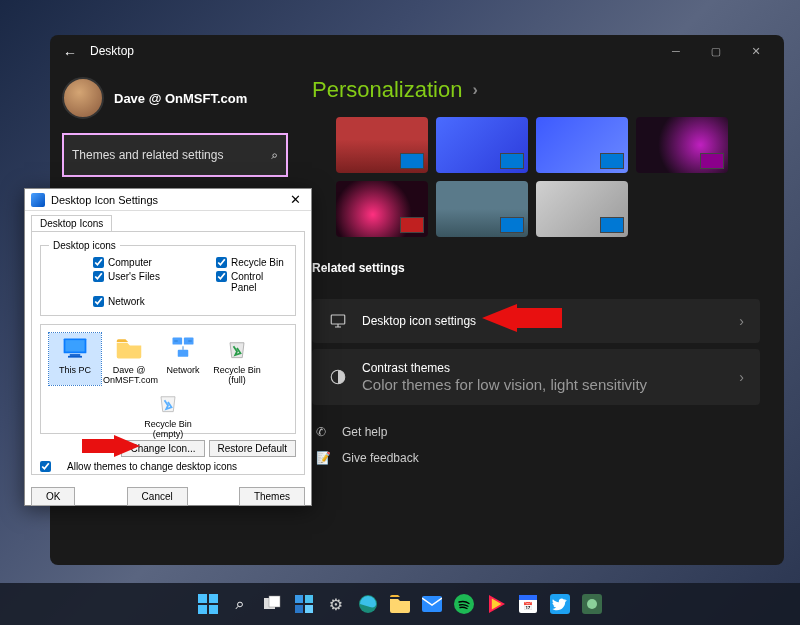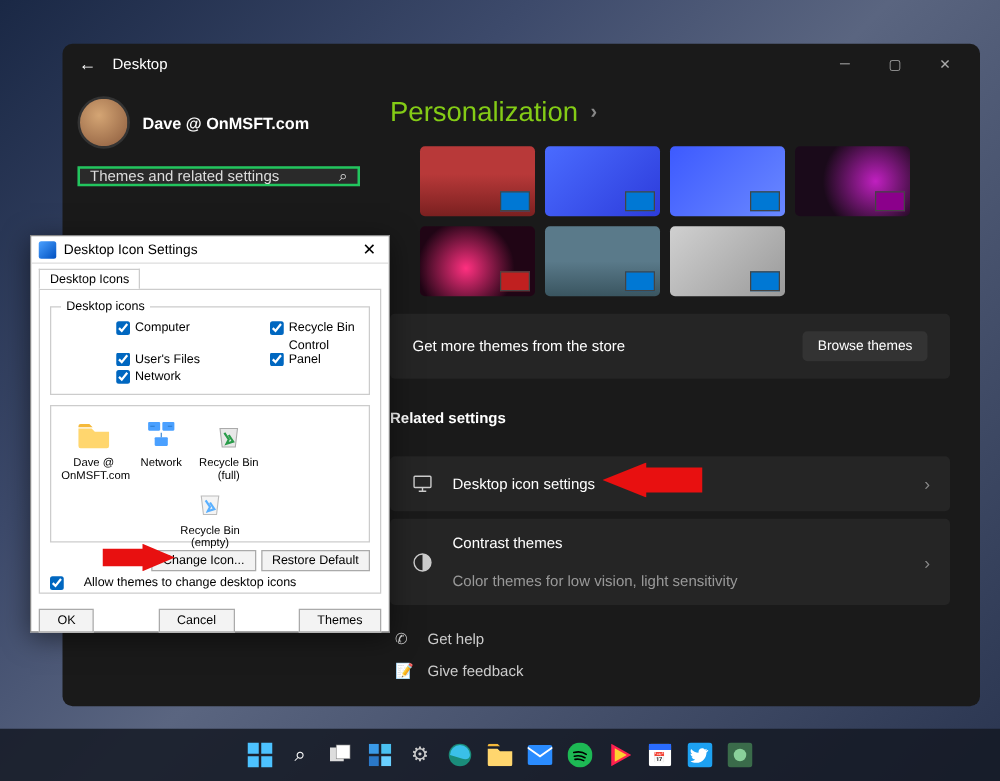--- a/index.html
+++ b/index.html
@@ -11,21 +11,21 @@
 .titlebar .back { width: 24px; text-align: center; cursor: pointer; font-size: 14px; }
 .titlebar .title { font-size: 12px; margin-left: 8px; }
 .titlebar .controls { margin-left: auto; display: flex; }
 .titlebar .controls span { width: 40px; height: 28px; display: flex; align-items: center; justify-content: center; cursor: pointer; font-size: 11px; color: #aaa; }
 
 .settings-body { display: flex; height: calc(100% - 32px); }
 .sidebar { width: 250px; padding: 10px 12px; }
 .user-row { display: flex; align-items: center; gap: 10px; margin-bottom: 14px; }
 .avatar { width: 42px; height: 42px; border-radius: 50%; background: radial-gradient(circle at 40% 35%, #d4a574, #8b5a3c); border: 2px solid #333; }
 .user-name { font-size: 13px; font-weight: 600; }
-.search-box { border: 2px solid #22c55e; background: #2a2a2a; height: 16px; display: flex; align-items: center; padding: 0 8px; font-size: 12px; color: #ddd; }
+.search-box { border: 2px solid #f0abfc; background: #2a2a2a; height: 44px; display: flex; align-items: center; padding: 0 8px; font-size: 12px; color: #ddd; }
 .search-box .search-ico { margin-left: auto; font-size: 12px; }
 
 .main-pane { flex: 1; padding: 10px 24px 10px 12px; overflow-y: auto; }
 .breadcrumb { font-size: 22px; font-weight: 600; display: flex; align-items: center; gap: 10px; margin-bottom: 14px; }
 .breadcrumb .parent { color: #84cc16; font-weight: 400; }
 .breadcrumb .chev { color: #888; font-size: 16px; }
 
 .theme-grid { display: grid; grid-template-columns: repeat(4, 92px); gap: 8px; margin-left: 24px; margin-bottom: 14px; }
 .theme-thumb { width: 92px; height: 56px; border-radius: 4px; position: relative; background: #333; overflow: hidden; }
 .theme-thumb .mini { position: absolute; right: 4px; bottom: 4px; width: 24px; height: 16px; background: #0078d4; border: 1px solid #444; }
@@ -40,42 +40,42 @@
 .theme-thumb.t7 { background: linear-gradient(135deg, #d0d0d0, #9a9a9a); }
 
 .store-row { background: #252525; border-radius: 4px; padding: 14px 18px; display: flex; align-items: center; margin: 10px 0 16px 0; }
 .store-row .label { font-size: 12px; }
 .store-row button { margin-left: auto; background: #333; border: none; color: #fff; font-size: 11px; padding: 6px 12px; border-radius: 4px; cursor: pointer; }
 
 .section-title { font-size: 12px; font-weight: 600; margin: 24px 0; }
 .setting-row { background: #252525; border-radius: 4px; padding: 12px 16px; display: flex; align-items: center; margin-bottom: 6px; cursor: pointer; position: relative; }
 .setting-row .ico { width: 20px; height: 20px; margin-right: 14px; display: flex; align-items: center; justify-content: center; color: #ccc; }
 .setting-row .text { font-size: 12px; }
-.setting-row .text .sub { font-size: 12px; color: #999; margin-top: 17px; }
+.setting-row .text .sub { font-size: 15px; color: #999; margin-top: 1px; }
 .setting-row .chev { margin-left: auto; color: #888; font-size: 14px; }
 
 .link-row { display: flex; align-items: center; gap: 10px; font-size: 12px; color: #ccc; padding: 6px 4px; cursor: pointer; }
 .link-row .ico { width: 16px; }
 
 
 .arrow { position: absolute; z-index: 50; }
 .arrow svg { display: block; }
 
 
 .dialog { position: absolute; left: 24px; top: 188px; width: 288px; height: 318px; background: #fff; border: 1px solid #888; color: #000; font-size: 11px; box-shadow: 0 4px 20px rgba(0,0,0,0.5); }
 .dlg-titlebar { height: 22px; display: flex; align-items: center; padding: 0 6px; border-bottom: 1px solid #ddd; }
 .dlg-titlebar .dlg-ico { width: 14px; height: 14px; background: linear-gradient(135deg, #4aa0ff, #0050c0); margin-right: 6px; border-radius: 2px; }
 .dlg-titlebar .close { margin-left: auto; font-size: 13px; cursor: pointer; padding: 0 4px; }
 .dlg-tabs { padding: 4px 6px 0 6px; }
 .dlg-tabs .tab { display: inline-block; border: 1px solid #ccc; border-bottom: none; padding: 2px 8px; background: #fff; font-size: 10px; }
 .dlg-body { border: 1px solid #ccc; margin: 0 6px 6px 6px; padding: 8px; height: 244px; }
 .fieldset { border: 1px solid #ccc; padding: 6px 8px 8px 8px; margin-bottom: 8px; }
 .fieldset legend { font-size: 10px; padding: 0 4px; }
 .chk-grid { display: grid; grid-template-columns: 1fr 1fr; gap: 3px 8px; }
-.chk { display: flex; align-items: flex-end; gap: 4px; font-size: 10px; padding-left: 44px; }
+.chk { display: flex; align-items: flex-start; gap: 4px; font-size: 10px; padding-left: 44px; }
 .chk input { width: 11px; height: 11px; accent-color: #0067c0; }
 .icon-box { border: 1px solid #ccc; padding: 8px; margin-bottom: 6px; height: 110px; }
 .icon-row { display: flex; gap: 2px; }
 .desktop-icon { width: 52px; text-align: center; font-size: 9px; cursor: pointer; }
 .desktop-icon.selected { background: #cce4ff; outline: 1px dotted #3a80d0; }
 .desktop-icon .ic { width: 30px; height: 30px; margin: 0 auto 2px auto; display: flex; align-items: center; justify-content: center; }
 .desktop-icon .ic svg { width: 28px; height: 28px; }
 .dlg-btn-row { display: flex; justify-content: flex-end; gap: 4px; }
 .dlg-btn-row button { font-size: 10px; padding: 2px 8px; border: 1px solid #aaa; background: #f3f3f3; cursor: pointer; min-width: 64px; }
 .allow-row { display: flex; align-items: center; gap: 16px; font-size: 10px; margin-top: 4px; }
@@ -131,24 +131,20 @@
         <div class="theme-thumb t5">
             <div class="mini"></div>
           </div>
         <div class="theme-thumb t6">
             <div class="mini"></div>
           </div>
         <div class="theme-thumb t7">
             <div class="mini"></div>
           </div>
       </div>
-      <div class="store-row">
-        <span class="label">Get more themes from the store</span>
-        <button>Browse themes</button>
-      </div>
       <div class="section-title">Related settings</div>
       <div class="setting-row">
         <span class="ico">
           <svg viewBox="0 0 24 24" width="18" height="18" fill="none" stroke="#ccc" stroke-width="1.5">
               <rect x="3" y="4" width="18" height="12" rx="1"></rect>
               <path d="M8 20h8M12 16v4"></path>
             </svg>
         </span>
         <div class="text">
             <div>Desktop icon settings</div>
@@ -217,20 +213,31 @@
             <span>Control Panel</span>
           </label>
         <label class="chk">
             <input type="checkbox" checked="" style="">
             <span>Network</span>
           </label>
       </div>
     </fieldset>
     <div class="icon-box">
       <div class="icon-row">
+        <div class="desktop-icon selected">
+          <div class="ic">
+              <svg viewBox="0 0 32 32">
+                <rect x="3" y="5" width="26" height="17" rx="1" fill="#0a7cff"></rect>
+                <rect x="5" y="7" width="22" height="13" fill="#3aa0ff"></rect>
+                <rect x="10" y="23" width="12" height="2" fill="#0a5ccc"></rect>
+                <rect x="8" y="25" width="16" height="2" fill="#0a5ccc"></rect>
+              </svg>
+            </div>
+          <span>This PC</span>
+        </div>
         <div class="desktop-icon">
           <div class="ic">
               <svg viewBox="0 0 32 32">
                 <path d="M2 10h12l3 3h13v13a2 2 0 0 1-2 2H4a2 2 0 0 1-2-2Z" fill="#ffd66e"></path>
                 <path d="M2 8a2 2 0 0 1 2-2h8l3 3H2Z" fill="#f5b93a"></path>
               </svg>
             </div>
           <span>Dave @ OnMSFT.com</span>
         </div>
         <div class="desktop-icon">

